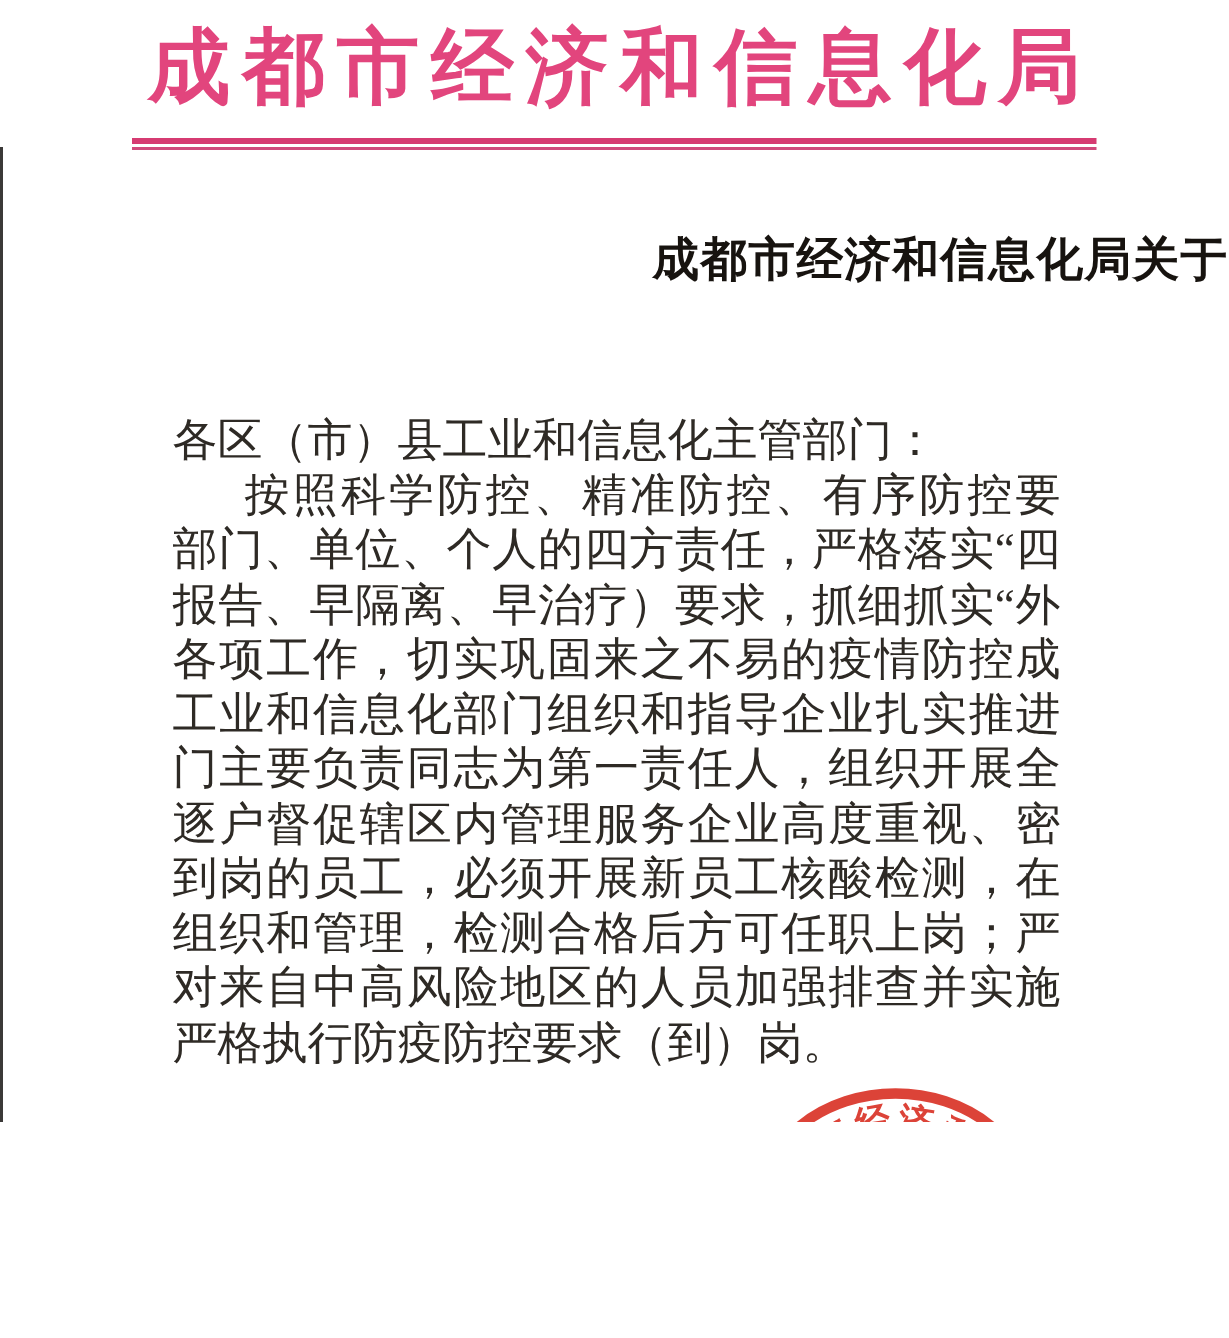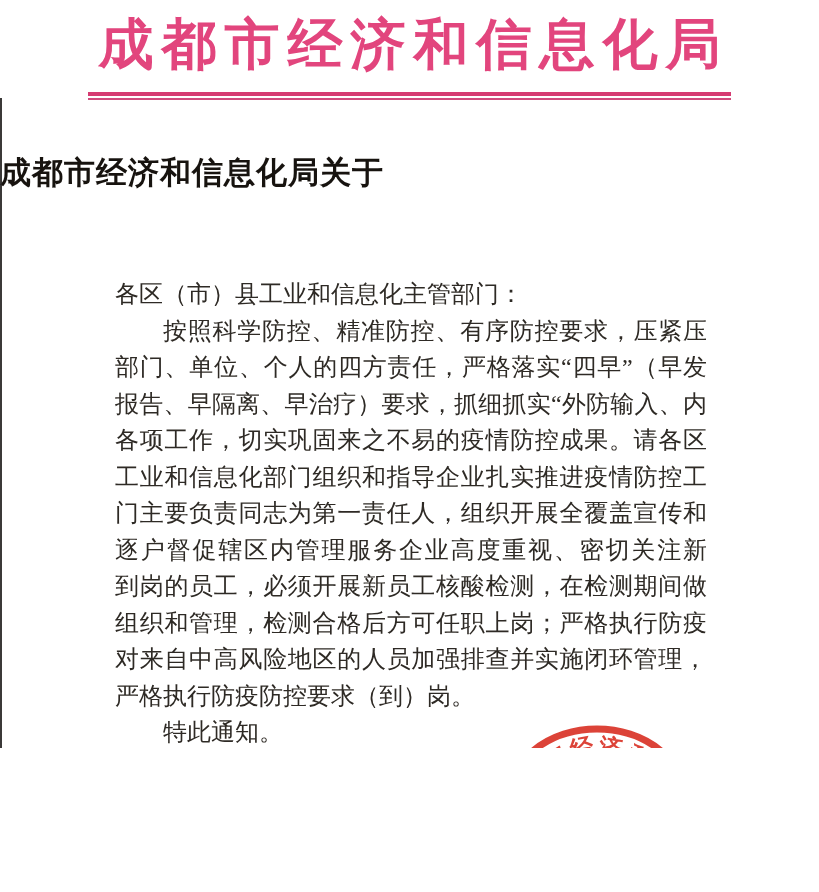--- a/index.html
+++ b/index.html
@@ -15,27 +15,27 @@
     text-align:center;
     font-size:55px; font-weight:bold;
     letter-spacing:8px; text-indent:8px;
     color:#e2457d;
     white-space:nowrap;
   }
   .rule-thick { position:absolute; top:92px; left:88px; width:643px; height:4px; background:#d63b72; }
   .rule-thin  { position:absolute; top:98px; left:88px; width:643px; height:2px; background:#d04a7c; }
   .title {
     position:absolute; top:150px; left:0; width:100%;
-    text-align:left;
+    text-align:right;
     font-size:31px; font-weight:bold; color:#17130f;
     line-height:45px; letter-spacing:1px;
   }
   .body-block {
     position:absolute; top:276px; left:115px; width:592px;
-    font-size:24px; color:#2e2a25;
+    font-size:30px; color:#2e2a25;
   }
   .body-line {
     height:36.5px; line-height:36.5px;
     overflow:hidden;
     white-space:normal;
   }
   .body-line.justify { text-align:justify; text-align-last:justify; text-justify:inter-character; }
   .body-line.indent  { text-indent:48px; }
   .signature {
     position:absolute; top:792px; left:0; width:682px;
@@ -81,21 +81,20 @@
       <div class="body-line justify">部门、单位、个人的四方责任，严格落实“四早”（早发现、早</div>
       <div class="body-line justify">报告、早隔离、早治疗）要求，抓细抓实“外防输入、内防反弹”</div>
       <div class="body-line justify">各项工作，切实巩固来之不易的疫情防控成果。请各区（市）县</div>
       <div class="body-line justify">工业和信息化部门组织和指导企业扎实推进疫情防控工作，以部</div>
       <div class="body-line justify">门主要负责同志为第一责任人，组织开展全覆盖宣传和指导工作，</div>
       <div class="body-line justify">逐户督促辖区内管理服务企业高度重视、密切关注新（拟）入职</div>
       <div class="body-line justify">到岗的员工，必须开展新员工核酸检测，在检测期间做好人员的</div>
       <div class="body-line justify">组织和管理，检测合格后方可任职上岗；严格执行防疫防控要求，</div>
       <div class="body-line justify">对来自中高风险地区的人员加强排查并实施闭环管理，在中高风</div>
       <div class="body-line">严格执行防疫防控要求（到）岗。</div>
-      <div class="body-line indent">特此通知。</div>
     </div>
 
   <div class="signature">成都市经济和信息化局</div>
 
   <div class="date">2021年8月9日</div>
 
   <div class="seal">
     <svg viewBox="0 0 190 158" xmlns="http://www.w3.org/2000/svg">
       <ellipse cx="95" cy="79" rx="90" ry="74" fill="none" stroke="#da3428" stroke-width="7"></ellipse>
       <path id="seal-top-arc" d="M 36.7,95.8 A 62,49 0 1 1 153.3,95.8" fill="none"></path>

